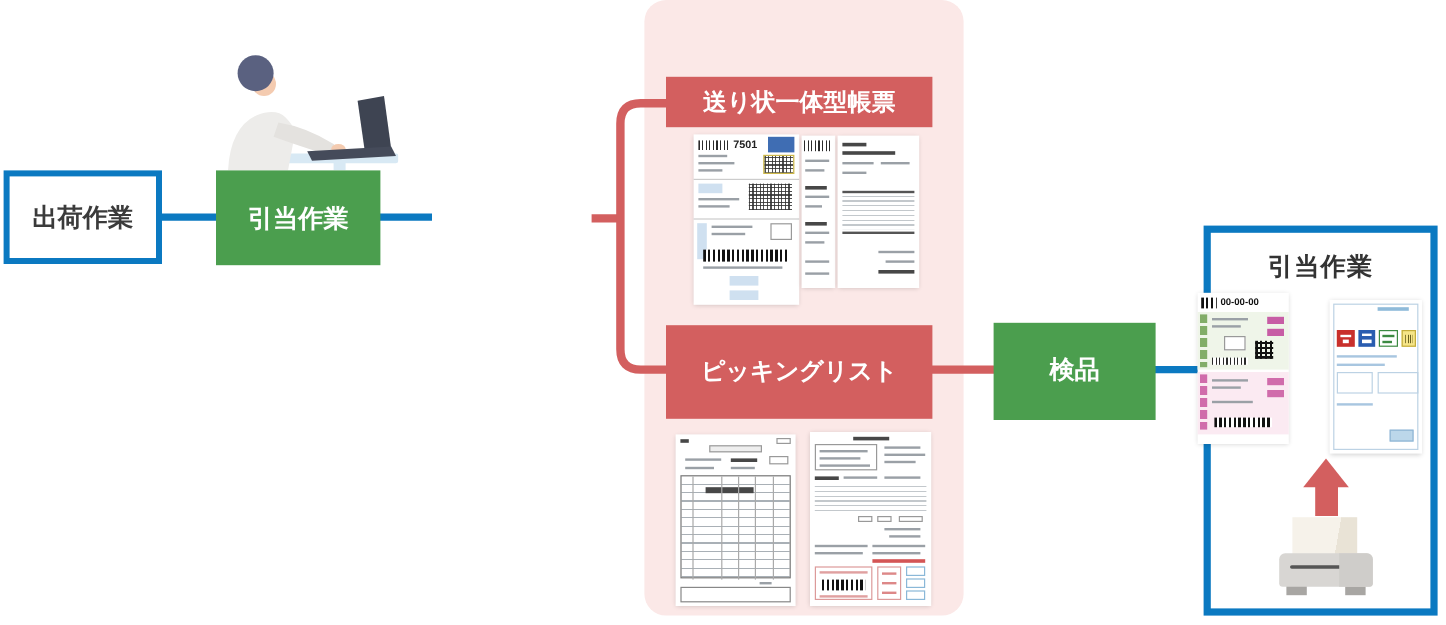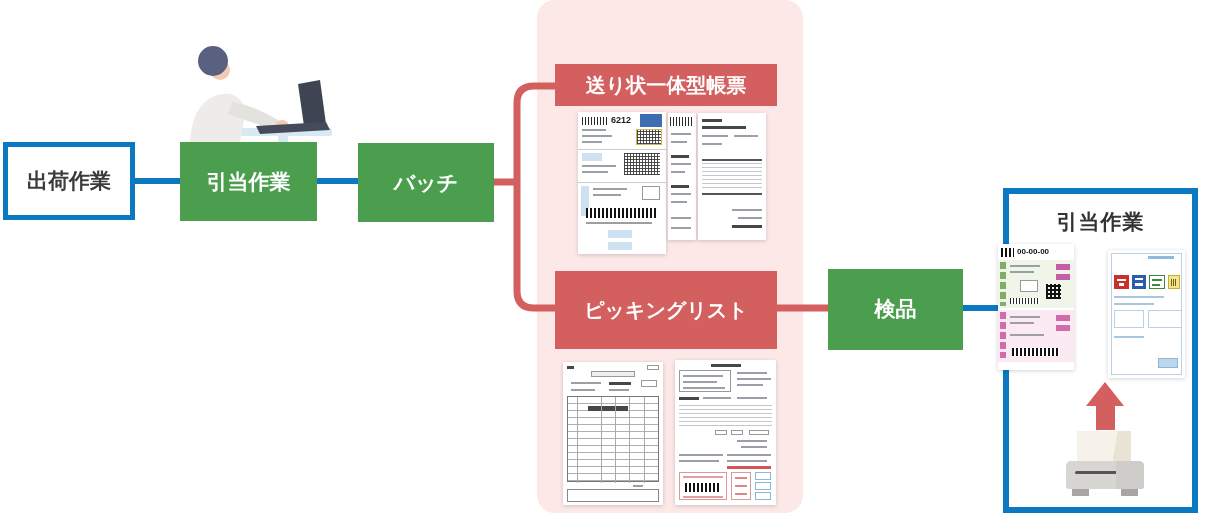--- a/index.html
+++ b/index.html
@@ -54,32 +54,29 @@
   </svg>
 
   <div class="a flowbox green" style="left:180px;top:142px;width:137px;height:79px;font-size:21px;">
     <span>引当作業</span>
   </div>
 
   <div class="a flowbox" style="left:3px;top:142px;width:132px;height:78px;border:5px solid #0B79C1;background:#fff;color:#3b3b3b;font-size:21px;">
     <span>出荷作業</span>
   </div>
 
-  <div class="a flowbox green" style="left:358px;top:143px;width:136px;height:79px;font-size:21px;">
-    <span>バッチ</span>
-  </div>
 
 
   <div class="a flowbox redbox" style="left:555px;top:64px;width:222px;height:42px;font-size:20px;">
     <span>送り状一体型帳票</span>
   </div>
 
   <div class="a sheet" style="left:578px;top:112px;width:88px;height:142px;">
     <div class="a bc" style="left:4px;top:5px;width:26px;height:8px;"></div>
-    <div class="a" style="left:33px;top:3px;font-size:9px;font-weight:bold;color:#222;">6212</div>
+    <div class="a" style="left:33px;top:3px;font-size:9px;font-weight:bold;color:#222;">7501</div>
     <div class="a" style="left:62px;top:2px;width:22px;height:13px;background:#3f6db3;"></div>
     <div class="a bx grd" style="left:58px;top:17px;width:26px;height:16px;border-color:#cdb849;"></div>
     <div class="a ln" style="left:4px;top:17px;width:24px;"></div>
     <div class="a ln" style="left:4px;top:23px;width:30px;"></div>
     <div class="a ln" style="left:4px;top:29px;width:20px;"></div>
     <div class="a" style="left:0;top:37px;width:88px;height:1px;background:#ccc;"></div>
     <div class="a blu" style="left:4px;top:41px;width:20px;height:8px;"></div>
     <div class="a ln" style="left:4px;top:53px;width:34px;"></div>
     <div class="a ln" style="left:4px;top:59px;width:26px;"></div>
     <div class="a grd" style="left:46px;top:41px;width:36px;height:22px;"></div>

